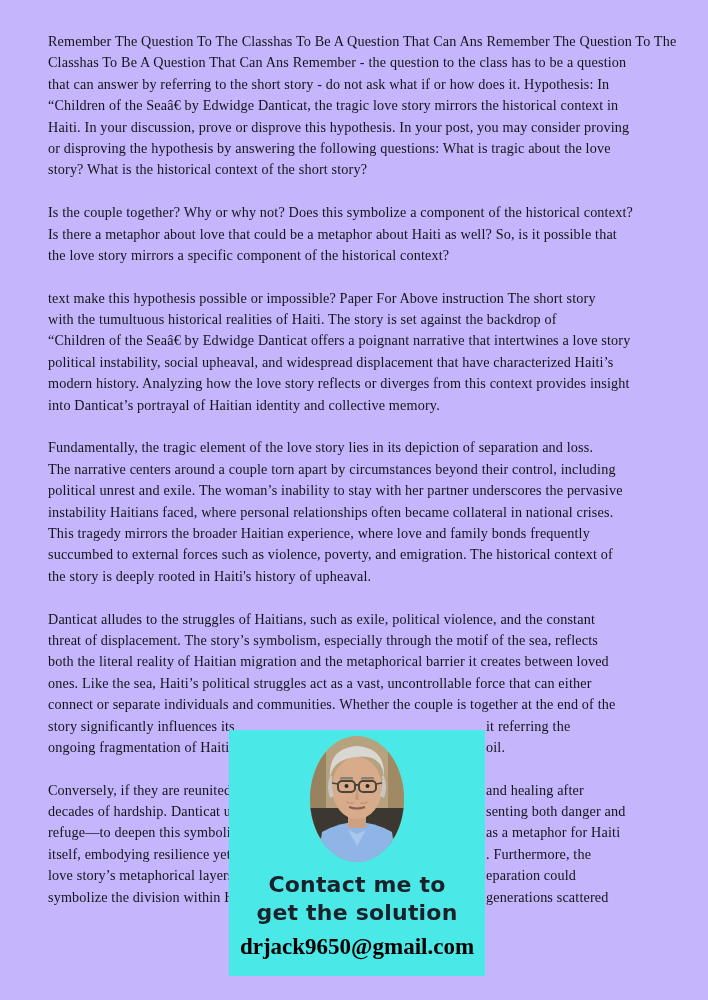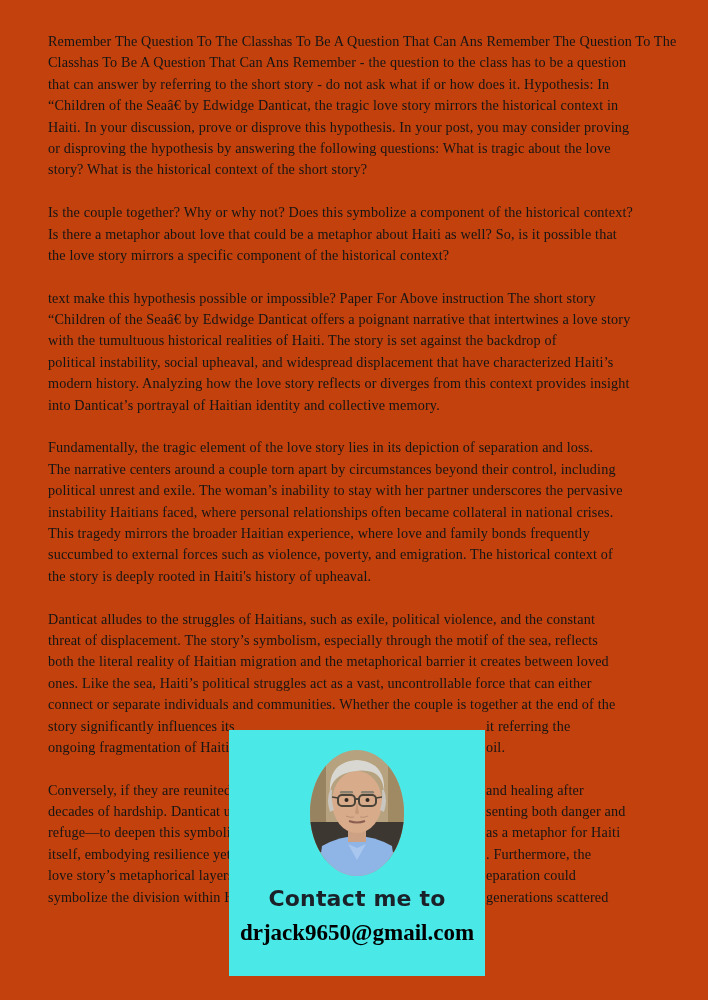--- a/index.html
+++ b/index.html
@@ -5,21 +5,21 @@
   html, body { margin: 0; padding: 0; }
   body {
     width: 708px; height: 1000px;
     background: #ffffff;
     position: relative;
     overflow: hidden;
     font-family: "Liberation Serif", serif;
   }
   .page {
     position: absolute; inset: 0;
-    background: #c2410c;
+    background: #c4b5fd;
   }
   
   .doc {
     position: absolute;
     left: 48px; top: 31px;
     width: 618px;
     color: #151515;
     font-family: "Liberation Serif", serif;
     font-size: 14.2px;
     line-height: 21.4px;
@@ -41,21 +41,21 @@
   .overlay {
     position: absolute;
     left: 229px; top: 730px;
     width: 256px; height: 246px;
     background: var(--overlay-bg, #4AE8E6);
     z-index: 5;
     display: flex;
     flex-direction: column;
     align-items: center;
     box-sizing: border-box;
-    padding-top: 20px;
+    padding-top: 6px;
   }
   .portrait {
     width: 94px; height: 126px;
     flex: 0 0 auto;
   }
   .overlay-heading {
     margin-top: 9px;
     text-align: center;
     font-family: "DejaVu Sans", sans-serif;
     font-weight: 700;
@@ -90,22 +90,22 @@
         <div class="line">or disproving the hypothesis by answering the following questions: What is tragic about the love</div>
         <div class="line">story? What is the historical context of the short story?</div>
       </div>
       <div class="para">
         <div class="line">Is the couple together? Why or why not? Does this symbolize a component of the historical context?</div>
         <div class="line">Is there a metaphor about love that could be a metaphor about Haiti as well? So, is it possible that</div>
         <div class="line">the love story mirrors a specific component of the historical context?</div>
       </div>
       <div class="para">
         <div class="line">text make this hypothesis possible or impossible? Paper For Above instruction The short story</div>
+        <div class="line">with the tumultuous historical realities of Haiti. The story is set against the backdrop of</div>
         <div class="line">“Children of the Seaâ€ by Edwidge Danticat offers a poignant narrative that intertwines a love story</div>
-        <div class="line">with the tumultuous historical realities of Haiti. The story is set against the backdrop of</div>
         <div class="line">political instability, social upheaval, and widespread displacement that have characterized Haiti’s</div>
         <div class="line">modern history. Analyzing how the love story reflects or diverges from this context provides insight</div>
         <div class="line">into Danticat’s portrayal of Haitian identity and collective memory.</div>
       </div>
       <div class="para">
         <div class="line">Fundamentally, the tragic element of the love story lies in its depiction of separation and loss.</div>
         <div class="line">The narrative centers around a couple torn apart by circumstances beyond their control, including</div>
         <div class="line">political unrest and exile. The woman’s inability to stay with her partner underscores the pervasive</div>
         <div class="line">instability Haitians faced, where personal relationships often became collateral in national crises.</div>
         <div class="line">This tragedy mirrors the broader Haitian experience, where love and family bonds frequently</div>
@@ -171,17 +171,18 @@
 
         <path d="M47 52 L45 63 Q47 65 49 63 Z" fill="#c69879"></path>
 
         <path d="M39 71 Q47 74 55 71" fill="none" stroke="#8a5f51" stroke-width="2"></path>
         <path d="M36 66 Q40 68 44 67" fill="none" stroke="#b98f72" stroke-width="1"></path>
         <path d="M58 66 Q54 68 50 67" fill="none" stroke="#b98f72" stroke-width="1"></path>
       </g>
     </svg>
     <div class="overlay-heading">
       <div>Contact me to</div>
+      <div>get the solution</div>
     </div>
     <div class="overlay-email">drjack9650@gmail.com</div>
   </div>
 
 </div>
 
 </body></html>

